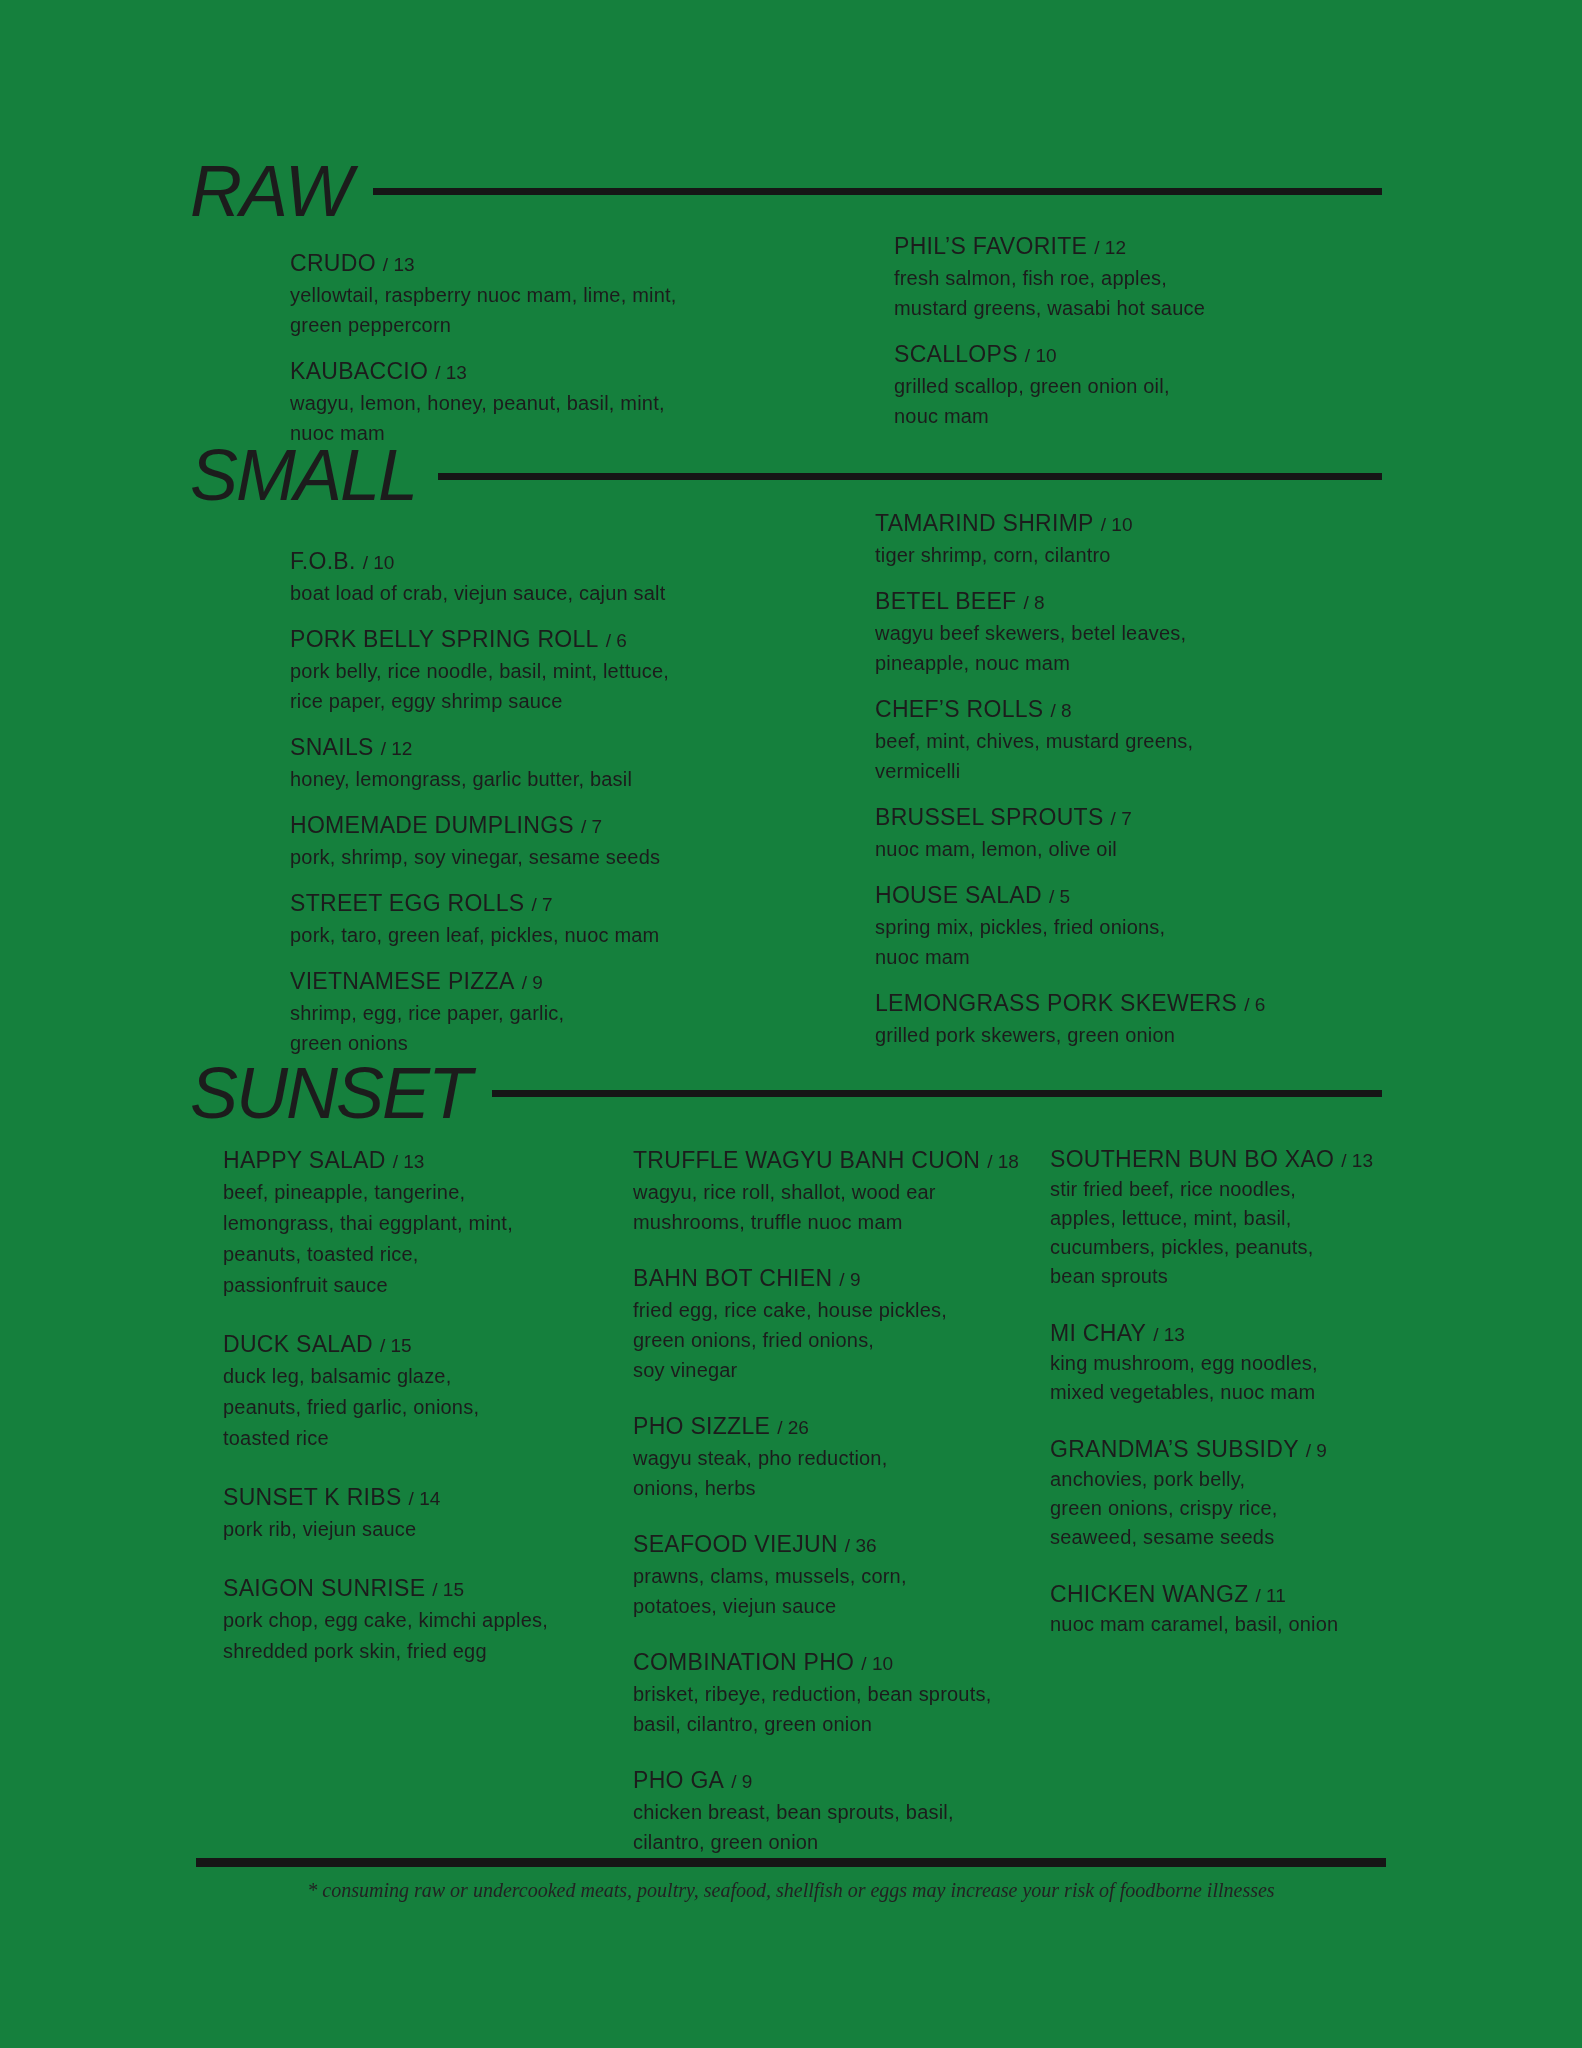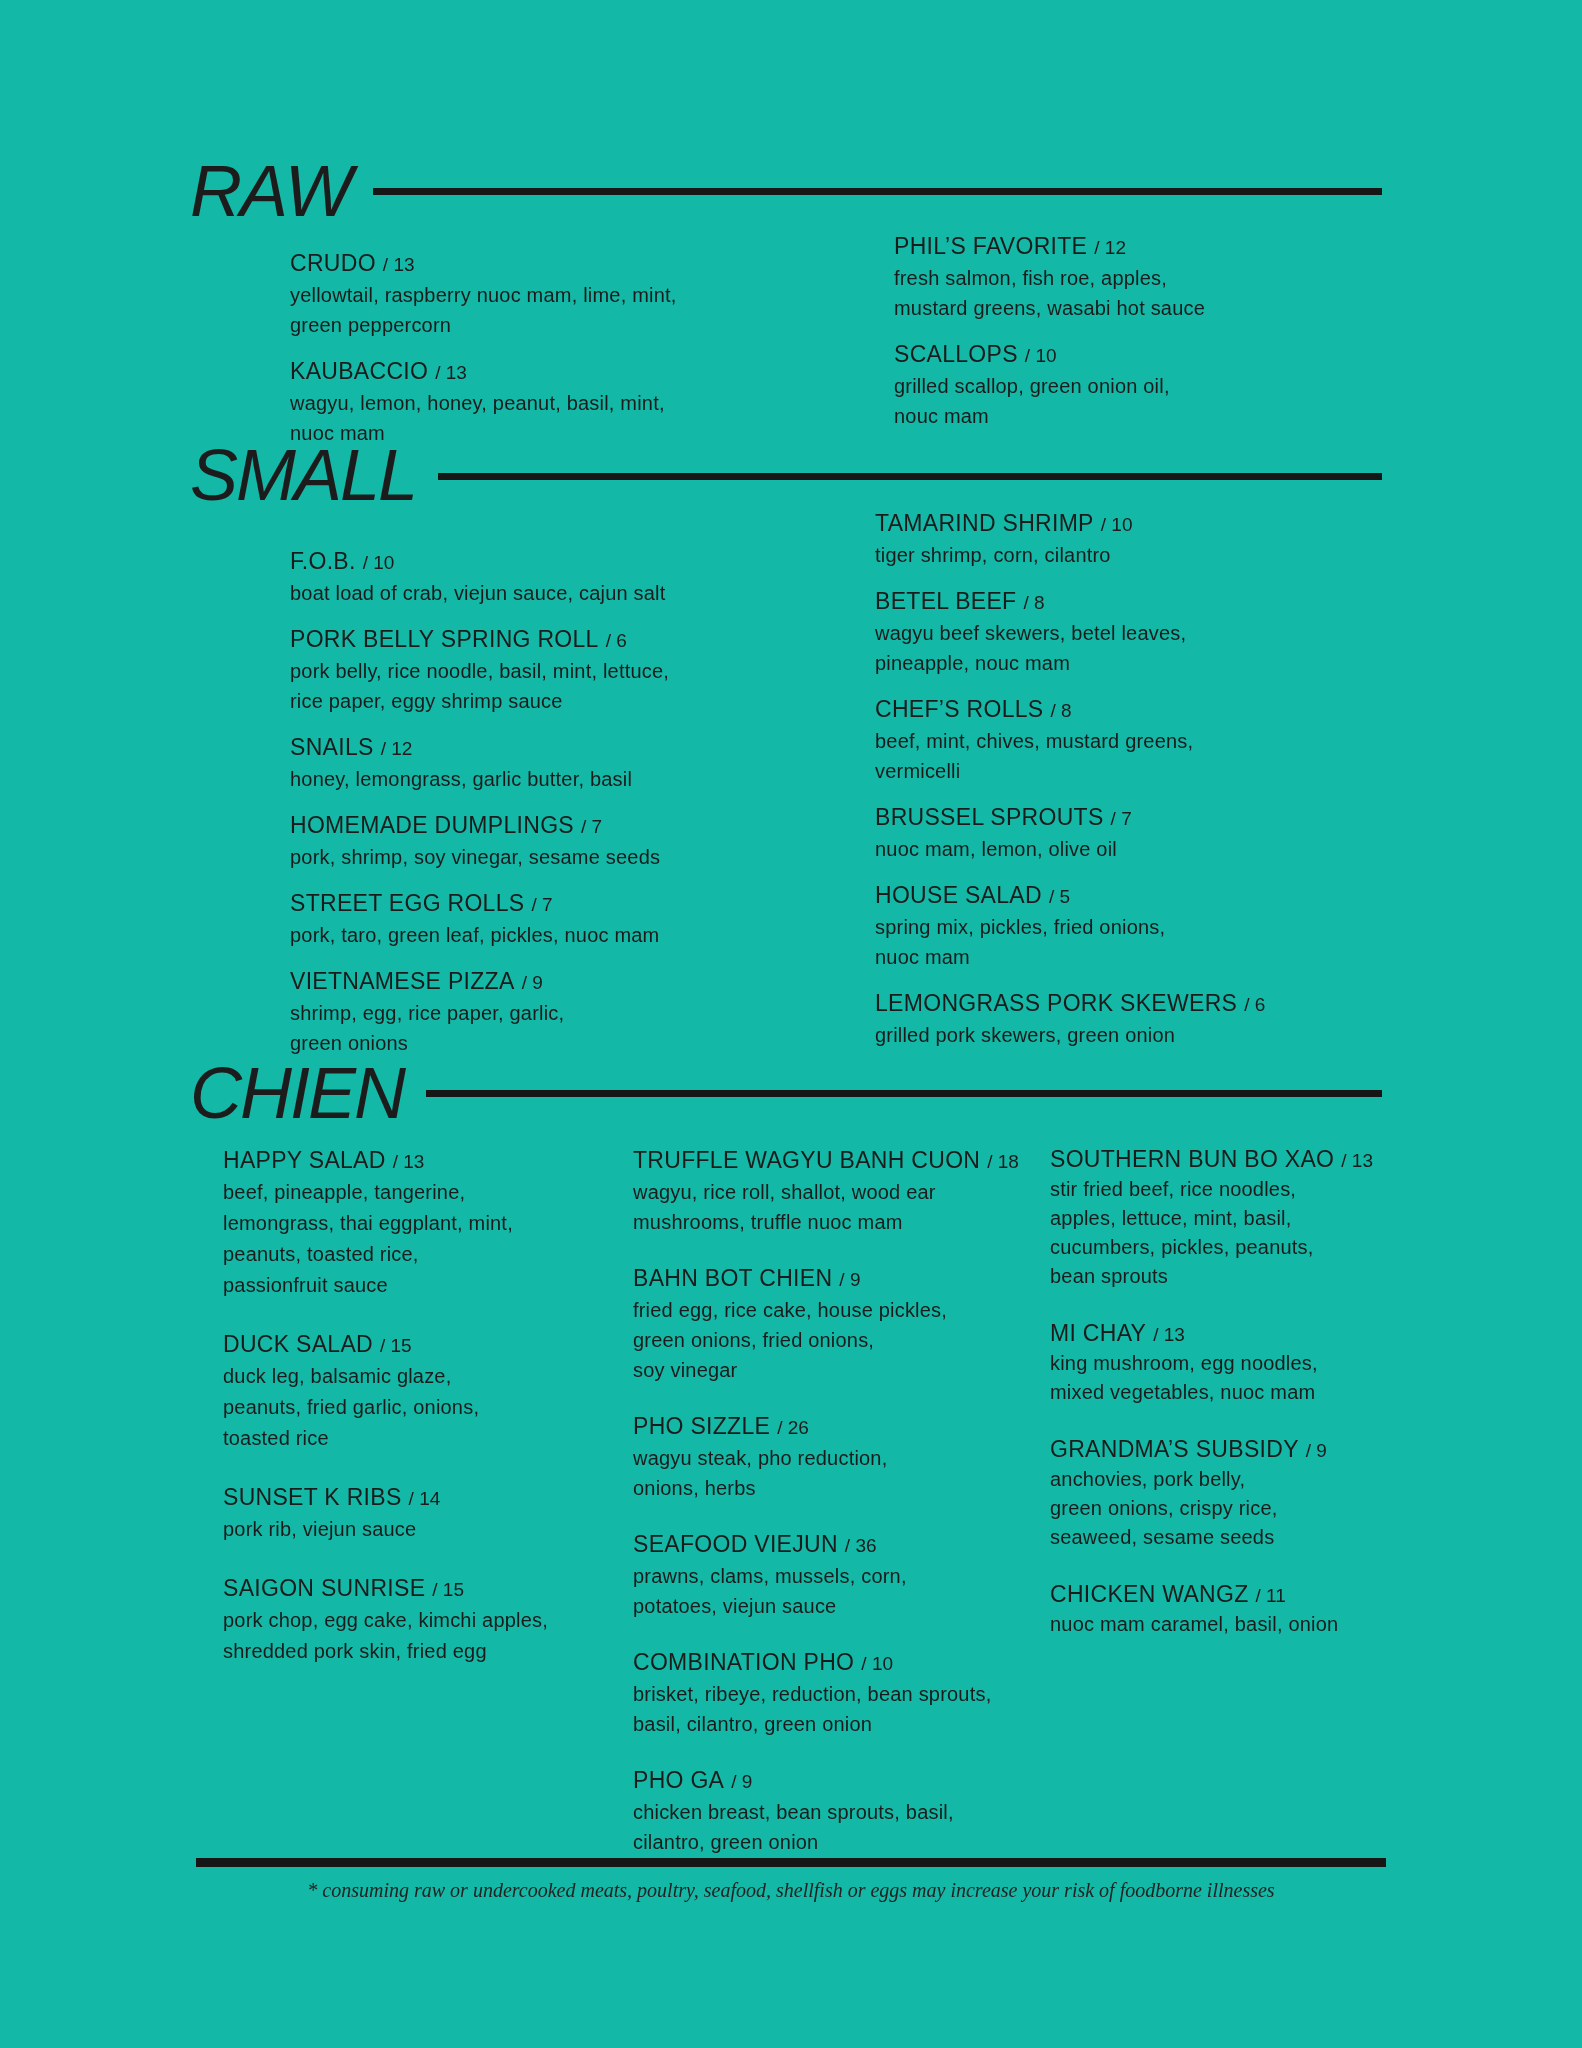--- a/index.html
+++ b/index.html
@@ -1,19 +1,19 @@
 <!DOCTYPE html>
 <html><head>
 <meta charset="utf-8">
 <style>
   html,body { margin:0; padding:0; background:#ffffff; }
   .page {
     position:relative;
     width:1582px; height:2048px;
-    background:#14b8a6;
+    background:#15803d;
     color:#1c1c1c;
     font-family:"Liberation Sans", sans-serif;
     overflow:hidden;
   }
   .section-header {
     display:flex; align-items:center;
     margin-left:190px; margin-right:200px;
   }
   .section-title {
     margin:0;
@@ -210,21 +210,21 @@
       <span class="item-name">LEMONGRASS PORK SKEWERS</span><span class="item-price">6</span>
     </div>
     <div class="item-desc">grilled pork skewers, green onion</div>
   </div>
         </div>
       </div>
   </section>
 
   <section class="menu-section section-biggie">
     <div class="section-header">
-      <h1 class="section-title">CHIEN</h1>
+      <h1 class="section-title">SUNSET</h1>
       <div class="section-rule"></div>
     </div>
     <div class="cols">
         <div class="col">
           <div class="item">
     <div class="item-title">
       <span class="item-name">HAPPY SALAD</span><span class="item-price">13</span>
     </div>
     <div class="item-desc">beef, pineapple, tangerine,
 lemongrass, thai eggplant, mint,

